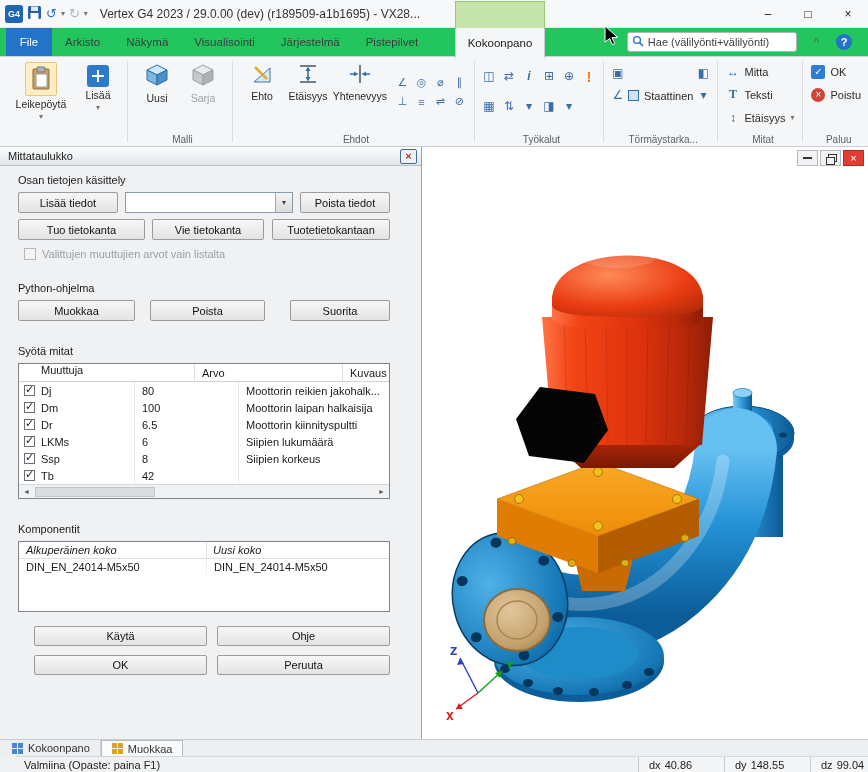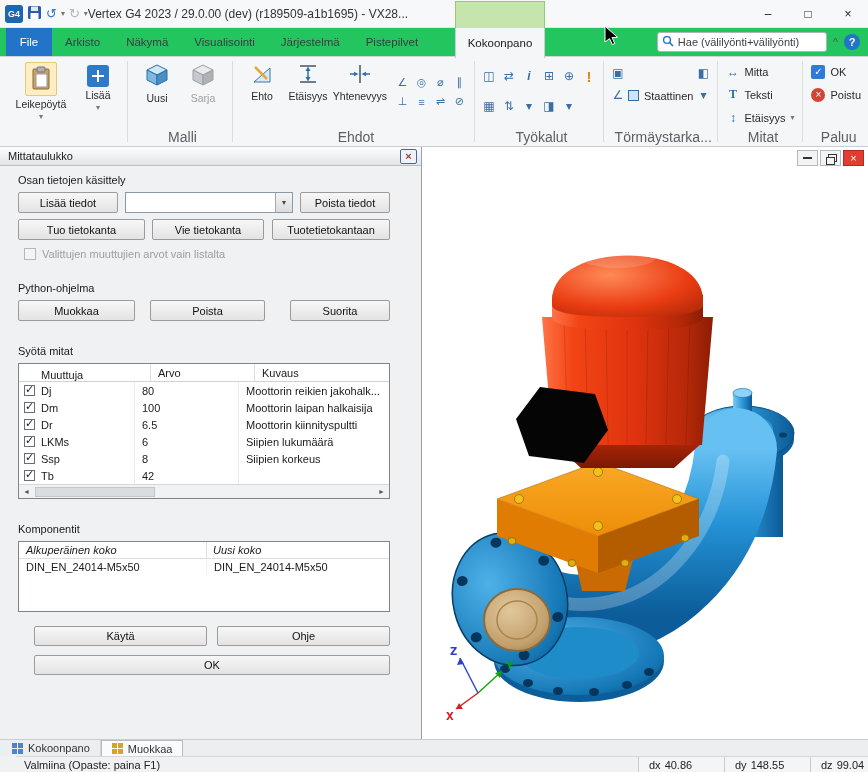--- a/index.html
+++ b/index.html
@@ -10,51 +10,51 @@
 
   
   .titlebar{position:absolute;top:0;left:0;right:0;height:28px;background:#f7f8f9;
             border-bottom:1px solid #e4e6e8;display:flex;align-items:center;}
   .qat{display:flex;align-items:center;gap:4px;padding-left:5px;}
   .badge{width:18px;height:18px;background:#1d66b0;color:#fff;font-size:9px;font-weight:bold;
          display:flex;align-items:center;justify-content:center;border-radius:3px;}
   .qat-btn{color:#3a76c4;font-size:13px;line-height:16px;}
   .qat-btn.disabled{color:#b4b8bc;}
   .caret{color:#777;font-size:8px;line-height:10px;}
-  .title-text{color:#333;font-size:12px;white-space:nowrap;}
+  .title-text{margin-left:12px;color:#333;font-size:12px;white-space:nowrap;}
   .green-highlight{position:absolute;left:455px;top:1px;width:90px;height:27px;
                    background:#c6e5ad;border:1px solid #95c878;border-bottom:none;}
   .win-controls{position:absolute;right:0;top:0;height:28px;display:flex;}
   .win-btn{width:40px;height:100%;display:flex;align-items:center;justify-content:center;
            font-size:12px;color:#222;}
 
   
   .menubar{position:absolute;top:28px;left:0;right:0;height:29px;background:#22c55e;
            border-bottom:1px solid #d0d3d6;display:flex;align-items:stretch;}
   .file-tab{width:46px;margin-left:6px;background:#2374c8;color:#fff;display:flex;
             align-items:center;justify-content:center;font-size:11.5px;}
   .mtab{display:flex;align-items:center;padding:0 13px;color:#3a3d40;font-size:11.5px;}
   .mtab-active{position:absolute;left:455px;top:0;width:90px;height:30px;z-index:2;
                background:#f5f6f8;border:1px solid #c9ccd0;border-top:none;border-bottom:none;
                display:flex;align-items:center;justify-content:center;color:#1a1a1a;font-size:11.5px;}
-  .search-wrap{margin-left:auto;display:flex;align-items:center;gap:6px;padding-right:8px;}
+  .search-wrap{margin-left:auto;display:flex;align-items:center;gap:17px;padding-right:16px;}
   .search-box{width:170px;height:20px;background:#fff;border:1px solid #aeb4ba;border-radius:3px;
               display:flex;align-items:center;padding:0 4px;gap:4px;}
   .search-box input{flex:1;border:none;outline:none;font-family:inherit;font-size:11px;
                     color:#333;background:transparent;min-width:0;}
   .search-box input::placeholder{color:#3c4044;opacity:1;}
   .collapse-btn{color:#555;font-size:11px;}
   .help-btn{width:16px;height:16px;border-radius:50%;background:#2374c8;color:#fff;font-size:11px;
             font-weight:bold;display:flex;align-items:center;justify-content:center;}
 
   
   .ribbon{position:absolute;top:57px;left:0;right:0;height:90px;background:#f5f6f8;
           border-bottom:1px solid #c9ccd0;display:flex;align-items:stretch;padding-left:2px;}
   .rgroup{position:relative;display:flex;align-items:flex-start;padding:3px 5px 14px;}
-  .glabel{position:absolute;bottom:1px;left:5px;right:0;text-align:center;font-size:14px;color:#5b5f63;
+  .glabel{position:absolute;bottom:1px;left:5px;right:0;text-align:center;font-size:10px;color:#5b5f63;
           white-space:nowrap;}
   .rsep{width:1px;background:#dadcde;margin:4px 1px;}
   .bigbtn{width:46px;display:flex;flex-direction:column;align-items:center;padding-top:2px;gap:2px;}
   .bigbtn .lbl{font-size:10.5px;color:#2a2a2a;white-space:nowrap;}
   .bigbtn.wide{width:68px;}
   .icon-hl{background:#fdeec4;border:1px solid #e6c878;border-radius:2px;padding:2px;}
   .plus-ic{width:22px;height:22px;background:#2e79c8;border-radius:3px;position:relative;}
   .plus-ic::before,.plus-ic::after{content:"";position:absolute;background:#fff;left:50%;top:50%;}
   .plus-ic::before{width:12px;height:2px;transform:translate(-50%,-50%);}
   .plus-ic::after{width:2px;height:12px;transform:translate(-50%,-50%);}
@@ -99,21 +99,21 @@
   .combo .caret-box{margin-left:auto;width:17px;height:100%;
          background:linear-gradient(#f4f4f4,#dcdcdc);border-left:1px solid #a8a8a8;display:flex;
          align-items:center;justify-content:center;font-size:8px;color:#444;}
   .row2{display:flex;margin-top:6px;}
   .chkrow{display:flex;align-items:center;margin-top:8px;}
   .cbox{width:12px;height:12px;border:1px solid #b8b8b8;background:#f4f4f4;}
   .chkrow span{margin-left:6px;color:#9aa0a4;}
   .rowp{display:flex;margin-top:6px;}
 
   .dtable{border:1px solid #808488;background:#fff;margin-top:4px;}
-  .dhead{display:flex;height:18px;align-items:flex-end;border-bottom:1px solid #cfd3d6;}
+  .dhead{display:flex;height:18px;align-items:flex-start;border-bottom:1px solid #cfd3d6;gap:44px;}
   .dh1{width:115px;padding-left:22px;}
   .dh2{width:104px;border-left:1px solid #dcdfe2;padding-left:7px;align-self:stretch;
        display:flex;align-items:center;margin-left:16px;}
   .dh3{flex:1;border-left:1px solid #dcdfe2;padding-left:7px;align-self:stretch;
        display:flex;align-items:center;}
   .drow{display:flex;height:17px;align-items:center;}
   .dc1{width:115px;display:flex;align-items:center;gap:6px;padding-left:5px;}
   .dc2{width:104px;border-left:1px solid #e8ebee;padding-left:7px;align-self:stretch;
        display:flex;align-items:center;}
   .dc3{flex:1;border-left:1px solid #e8ebee;padding-left:7px;align-self:stretch;
@@ -502,20 +502,21 @@
           </div>
           <div class="kfill"></div>
         </div>
 
         <div class="frow mt14">
           <div class="btn">Käytä</div>
           <div class="btn">Ohje</div>
         </div>
         <div class="frow">
           <div class="btn">OK</div>
+          <div class="btn">Peruuta</div>
         </div>
       </div>
     </div>
 
     <div class="viewport">
       <div class="vp-controls">
         <span class="vp-btn vp-min"></span>
         <span class="vp-btn vp-restore"></span>
         <span class="vp-btn vp-close">×</span>
       </div>

